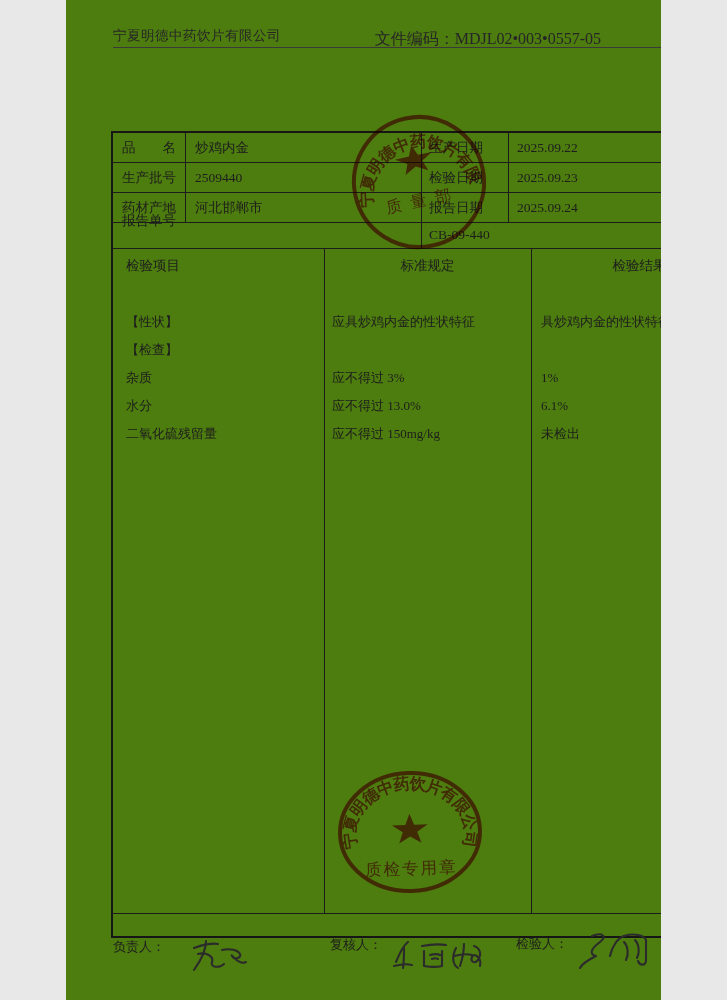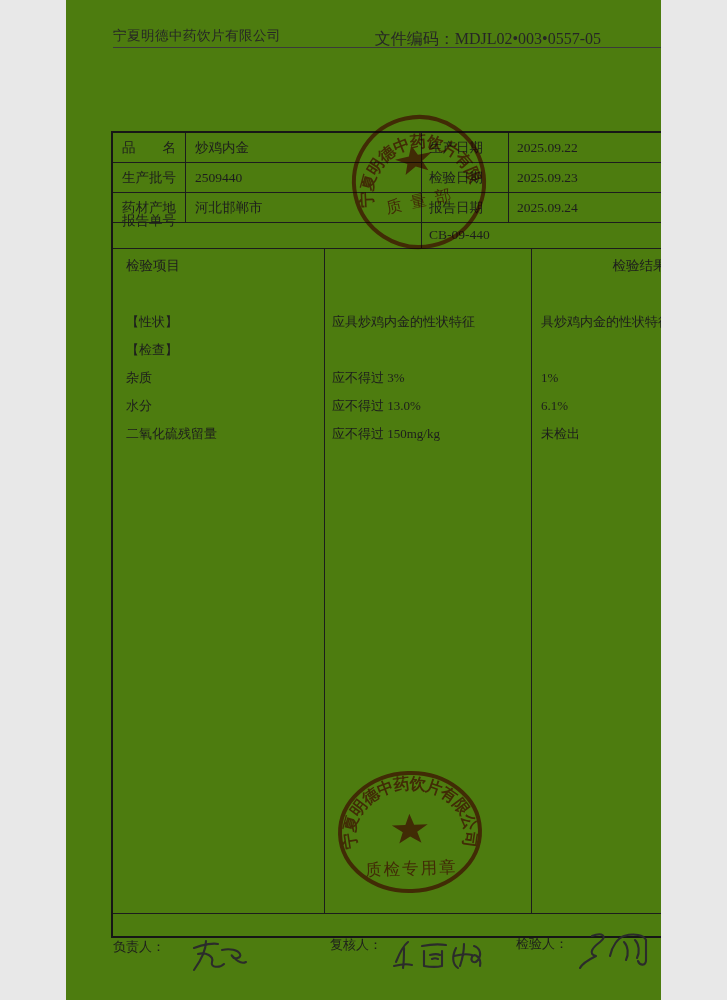--- a/index.html
+++ b/index.html
@@ -64,20 +64,21 @@
 
     <div class="cell" style="left:9px;top:66px">药材产地</div>
     <div class="cell" style="left:82px;top:66px">河北邯郸市</div>
     <div class="cell" style="left:316px;top:66px">报告日期</div>
     <div class="cell" style="left:404px;top:66px">2025.09.24</div>
 
     <div class="cell" style="left:9px;top:79px">报告单号</div>
     <div class="cell" style="left:316px;top:93px">CB-09-440</div>
 
     <div class="cell colhead" style="left:13px;top:124px">检验项目</div>
+    <div class="cell center" style="left:211px;top:124px;width:207px"><span class="colhead">标准规定</span></div>
     <div class="cell center" style="left:418px;top:124px;width:217px"><span class="colhead">检验结果</span></div>
 
     <div class="cell small" style="left:13px;top:180px">【性状】</div>
     <div class="cell small" style="left:219px;top:180px">应具炒鸡内金的性状特征</div>
     <div class="cell small" style="left:428px;top:180px">具炒鸡内金的性状特征</div>
 
     <div class="cell small" style="left:13px;top:208px">【检查】</div>
     <div class="cell small" style="left:219px;top:208px"></div>
     <div class="cell small" style="left:428px;top:208px"></div>
 

